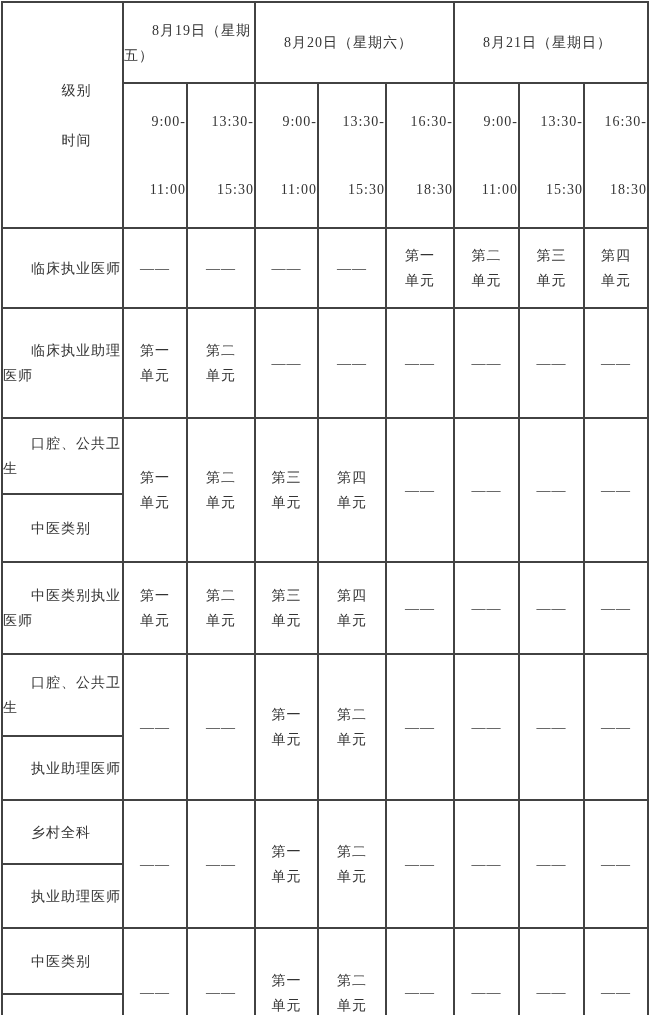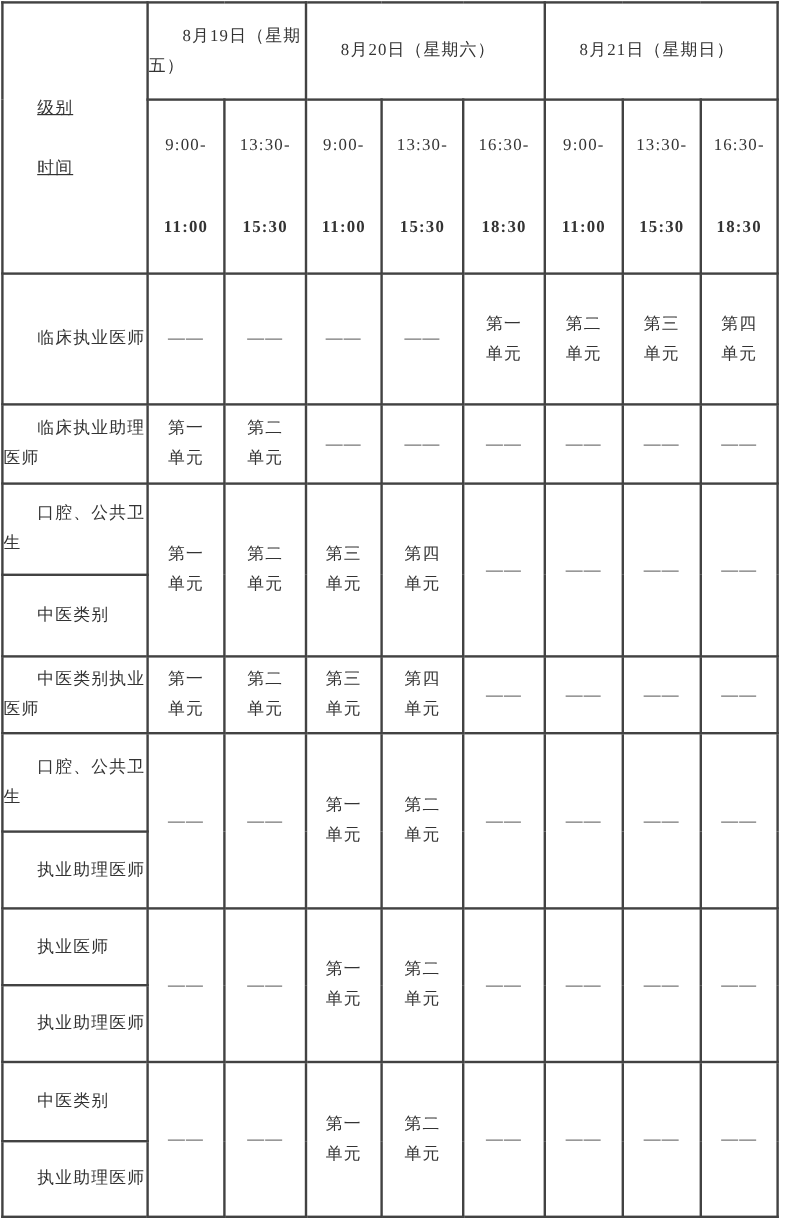--- a/index.html
+++ b/index.html
@@ -35,32 +35,31 @@
     padding:0 2px;
   }
   
   .dat{
     text-align:center;
     padding-left:26px;
   }
   
   .corner div{
     text-indent:28px;
-    text-align:left;
+    text-align:center;
     line-height:25px;
-    text-decoration:underline;
   }
   
   .time{
-    text-align:center;
+    text-align:right;
     padding:14px 0 0 2px;
     line-height:17px;
     margin-left:30px;
   }
-  .time .t2{margin-top:18px;font-weight:bold;}
+  .time .t2{margin-top:18px;}
 </style>
 </head>
 <body>
 
 <div class="page">
   <table class="sched">
     <colgroup>
       <col style="width:121px">
         <col style="width:64px">
         <col style="width:68px">
@@ -112,37 +111,37 @@
       <th class="time">
         <div class="t1">13:30-</div>
         <div class="t2">15:30</div>
       </th>
       <th class="time">
         <div class="t1">16:30-</div>
         <div class="t2">18:30</div>
       </th>
     </tr>
 
-    <tr style="height:109px">
+    <tr style="height:80px">
       <td class="lab">临床执业医师</td>
       <td class="dat">——</td>
       <td class="dat">——</td>
       <td class="dat">——</td>
       <td class="dat">——</td>
       <td class="dat">第一
 单元</td>
       <td class="dat">第二
 单元</td>
       <td class="dat">第三
 单元</td>
       <td class="dat">第四
 单元</td>
     </tr>
 
-    <tr style="height:66px">
+    <tr style="height:110px">
       <td class="lab">临床执业助理
 医师</td>
       <td class="dat">第一
 单元</td>
       <td class="dat">第二
 单元</td>
       <td class="dat">——</td>
       <td class="dat">——</td>
       <td class="dat">——</td>
       <td class="dat">——</td>
@@ -163,21 +162,21 @@
 单元</td>
       <td class="dat" rowspan="2">——</td>
       <td class="dat" rowspan="2">——</td>
       <td class="dat" rowspan="2">——</td>
       <td class="dat" rowspan="2">——</td>
     </tr>
     <tr style="height:68px">
       <td class="lab">中医类别</td>
     </tr>
 
-    <tr style="height:64px">
+    <tr style="height:92px">
       <td class="lab">中医类别执业
 医师</td>
       <td class="dat">第一
 单元</td>
       <td class="dat">第二
 单元</td>
       <td class="dat">第三
 单元</td>
       <td class="dat">第四
 单元</td>
@@ -199,21 +198,21 @@
       <td class="dat" rowspan="2">——</td>
       <td class="dat" rowspan="2">——</td>
       <td class="dat" rowspan="2">——</td>
       <td class="dat" rowspan="2">——</td>
     </tr>
     <tr style="height:64px">
       <td class="lab">执业助理医师</td>
     </tr>
 
     <tr style="height:64px">
-      <td class="lab">执业医师</td>
+      <td class="lab">乡村全科</td>
       <td class="dat" rowspan="2">——</td>
       <td class="dat" rowspan="2">——</td>
       <td class="dat" rowspan="2">第一
 单元</td>
       <td class="dat" rowspan="2">第二
 单元</td>
       <td class="dat" rowspan="2">——</td>
       <td class="dat" rowspan="2">——</td>
       <td class="dat" rowspan="2">——</td>
       <td class="dat" rowspan="2">——</td>

